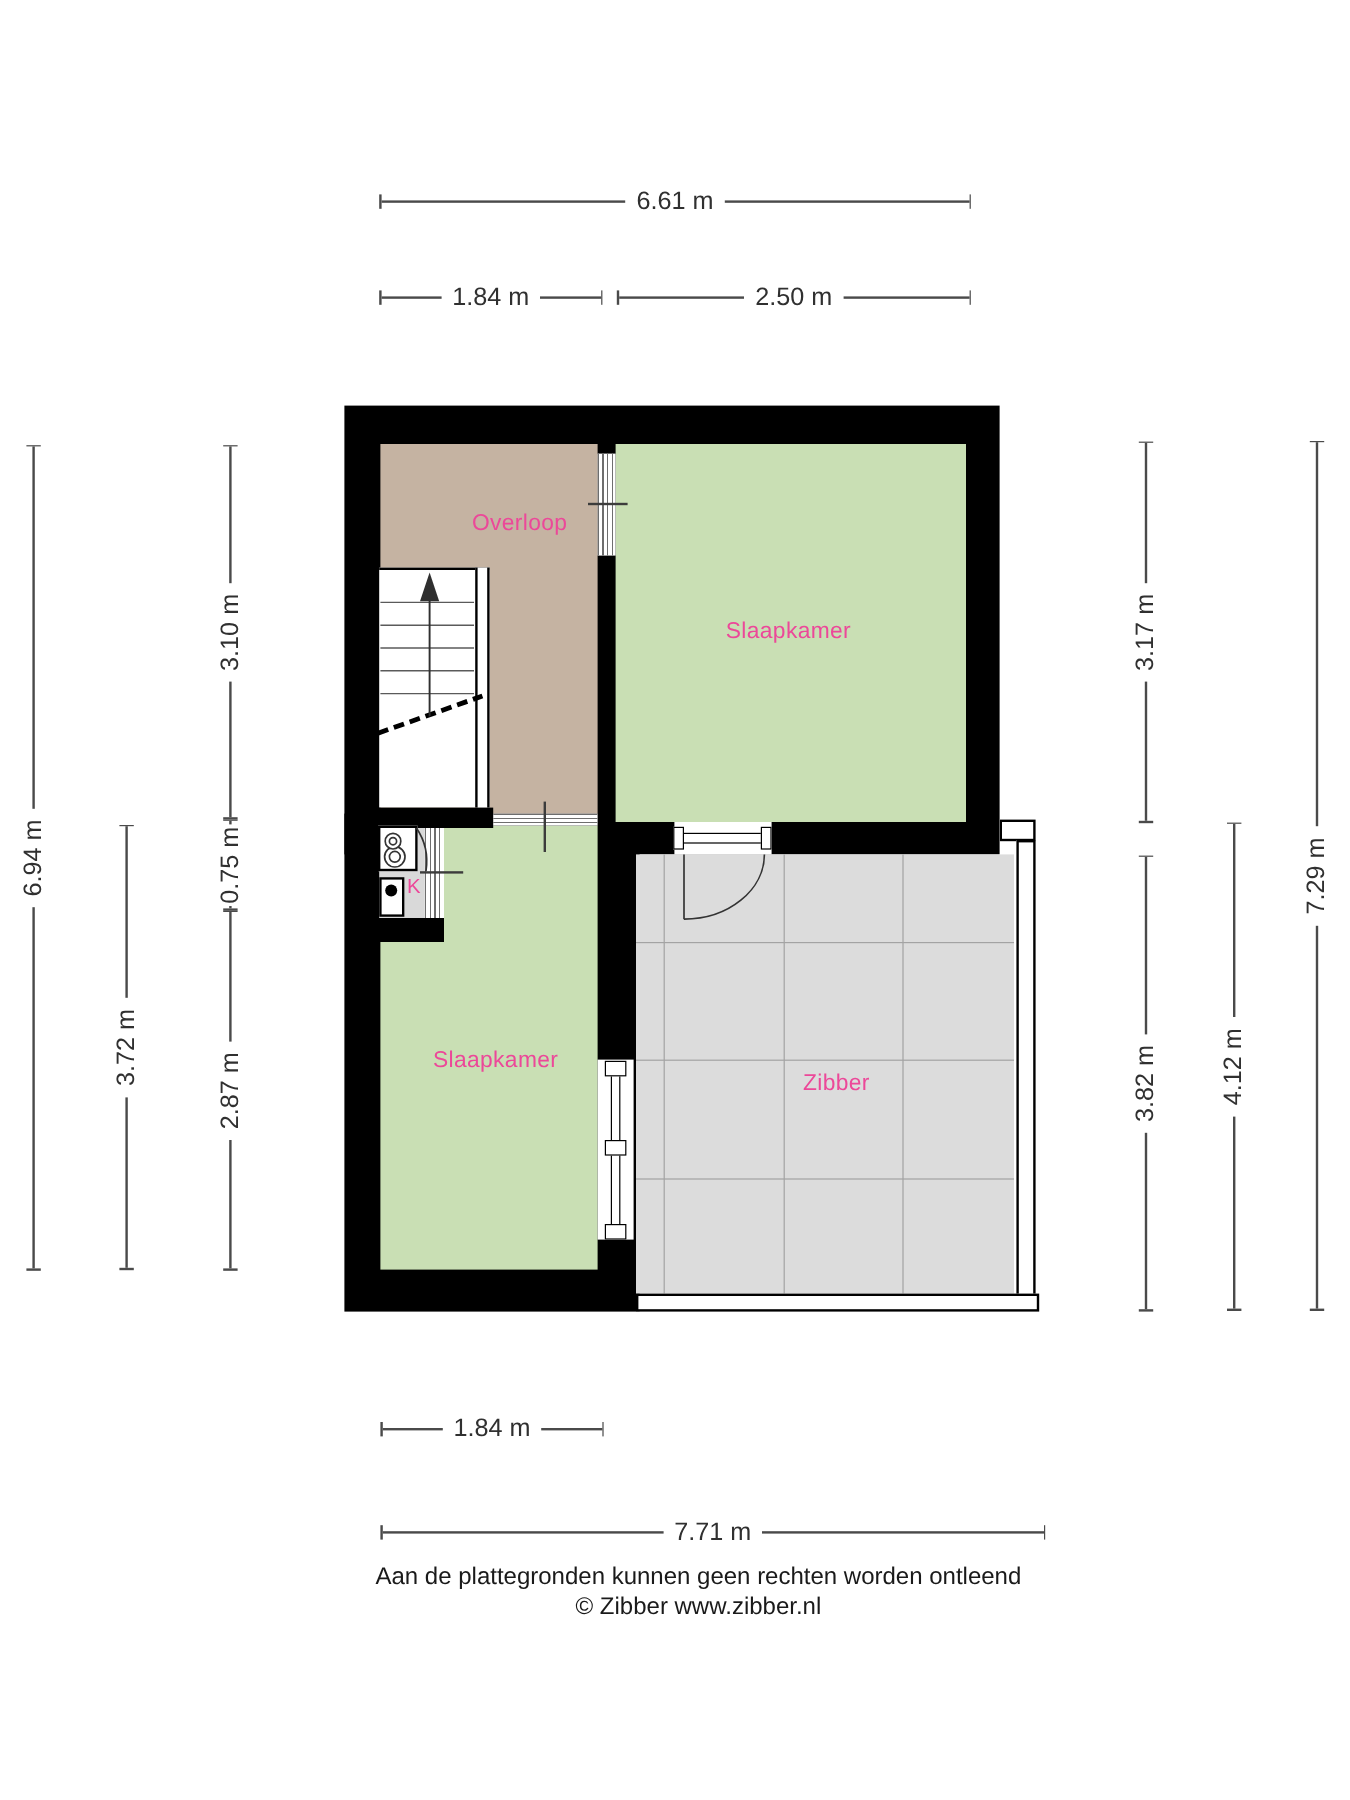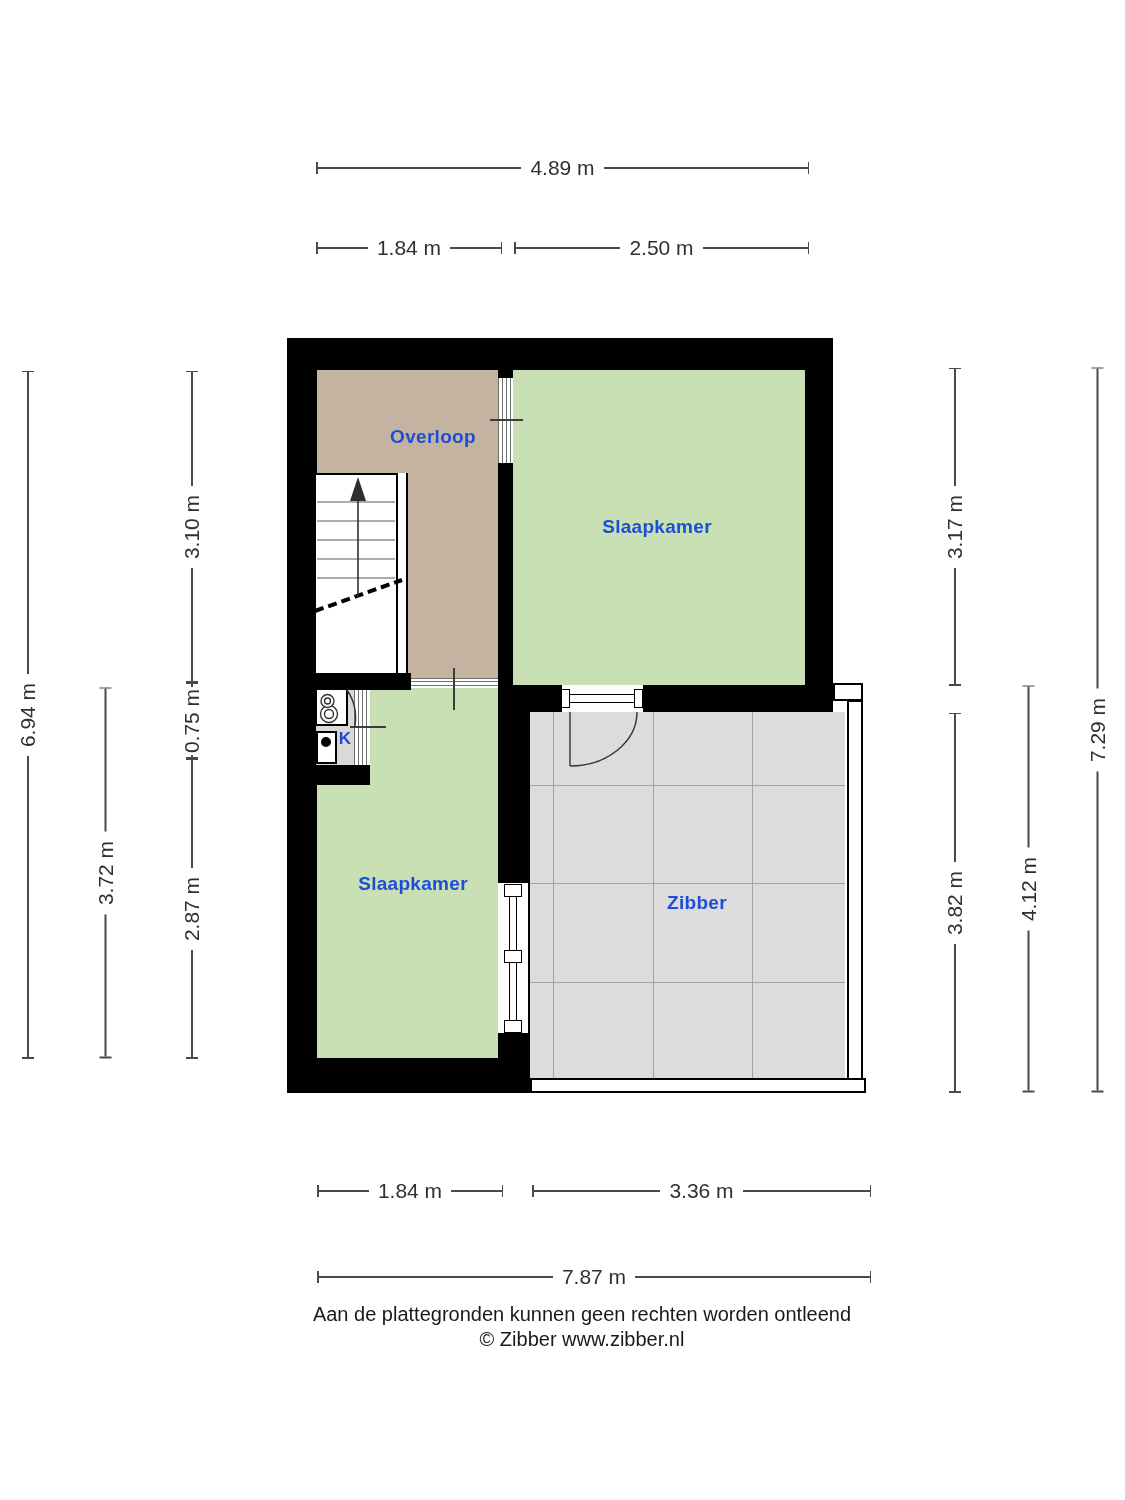--- a/index.html
+++ b/index.html
@@ -7,22 +7,22 @@
          font-family:"Liberation Sans", sans-serif;}
   .abs{position:absolute;box-sizing:border-box;}
   .wall{background:#000;}
   
   .dim{position:absolute;display:flex;align-items:center;height:22px;}
   .dim .ln{flex:1;height:1.5px;background:#4a4a4a;}
   .dim .tk{width:1.5px;height:12px;background:#4a4a4a;flex:0 0 auto;}
   .dim .lb{padding:0 9px;font-size:21px;color:#303030;white-space:nowrap;line-height:22px;}
   .vdim{transform:rotate(-90deg);}
   
-  .rlabel{position:absolute;transform:translate(-50%,-50%);font-size:19px;color:#1d4ed8;
-          white-space:nowrap;letter-spacing:0.3px;font-weight:bold;}
+  .rlabel{position:absolute;transform:translate(-50%,-50%);font-size:19px;color:#ec4899;
+          white-space:nowrap;letter-spacing:0.3px;}
   
   .hatch-v{background:#fff;background-image:repeating-linear-gradient(to right,#6e6e6e 0px,#6e6e6e 1px,transparent 1px,transparent 4px);}
   .hatch-h{background:#fff;background-image:repeating-linear-gradient(to bottom,#6e6e6e 0px,#6e6e6e 1px,transparent 1px,transparent 3.5px);}
   .wframe{background:#fff;border:2px solid #000;}
   .grid{background:#a3a3a3;}
   .tickmark{background:#3c3c3c;}
   .footer{position:absolute;left:0;width:1164px;text-align:center;font-size:20px;color:#1a1a1a;}
   svg{position:absolute;left:0;top:0;pointer-events:none;}
 </style>
 </head>
@@ -109,21 +109,21 @@
 
   <div class="rlabel" style="left:433px;top:437px;">Overloop</div>
   <div class="rlabel" style="left:657px;top:527px;">Slaapkamer</div>
   <div class="rlabel" style="left:413px;top:884px;">Slaapkamer</div>
   <div class="rlabel" style="left:697px;top:903px;">Zibber</div>
   <div class="rlabel" style="left:345px;top:739px;font-size:17px;">K</div>
 
   <div class="dim" style="left:316px;top:157px;width:493px;">
     <span class="tk"></span>
       <span class="ln"></span>
-    <span class="lb">4.89 m</span>
+    <span class="lb">6.61 m</span>
     <span class="ln"></span>
       <span class="tk"></span>
   </div>
   <div class="dim" style="left:316px;top:237px;width:186px;">
     <span class="tk"></span>
       <span class="ln"></span>
     <span class="lb">1.84 m</span>
     <span class="ln"></span>
       <span class="tk"></span>
   </div>
@@ -135,31 +135,24 @@
       <span class="tk"></span>
   </div>
 
   <div class="dim" style="left:317px;top:1180px;width:186px;">
     <span class="tk"></span>
       <span class="ln"></span>
     <span class="lb">1.84 m</span>
     <span class="ln"></span>
       <span class="tk"></span>
   </div>
-  <div class="dim" style="left:532px;top:1180px;width:339px;">
-    <span class="tk"></span>
-      <span class="ln"></span>
-    <span class="lb">3.36 m</span>
-    <span class="ln"></span>
-      <span class="tk"></span>
-  </div>
   <div class="dim" style="left:317px;top:1266px;width:554px;">
     <span class="tk"></span>
       <span class="ln"></span>
-    <span class="lb">7.87 m</span>
+    <span class="lb">7.71 m</span>
     <span class="ln"></span>
       <span class="tk"></span>
   </div>
 
   <div class="dim vdim" style="left:-316px;top:704px;width:688px;">
     <span class="tk"></span>
       <span class="ln"></span>
     <span class="lb">6.94 m</span>
     <span class="ln"></span>
       <span class="tk"></span>

